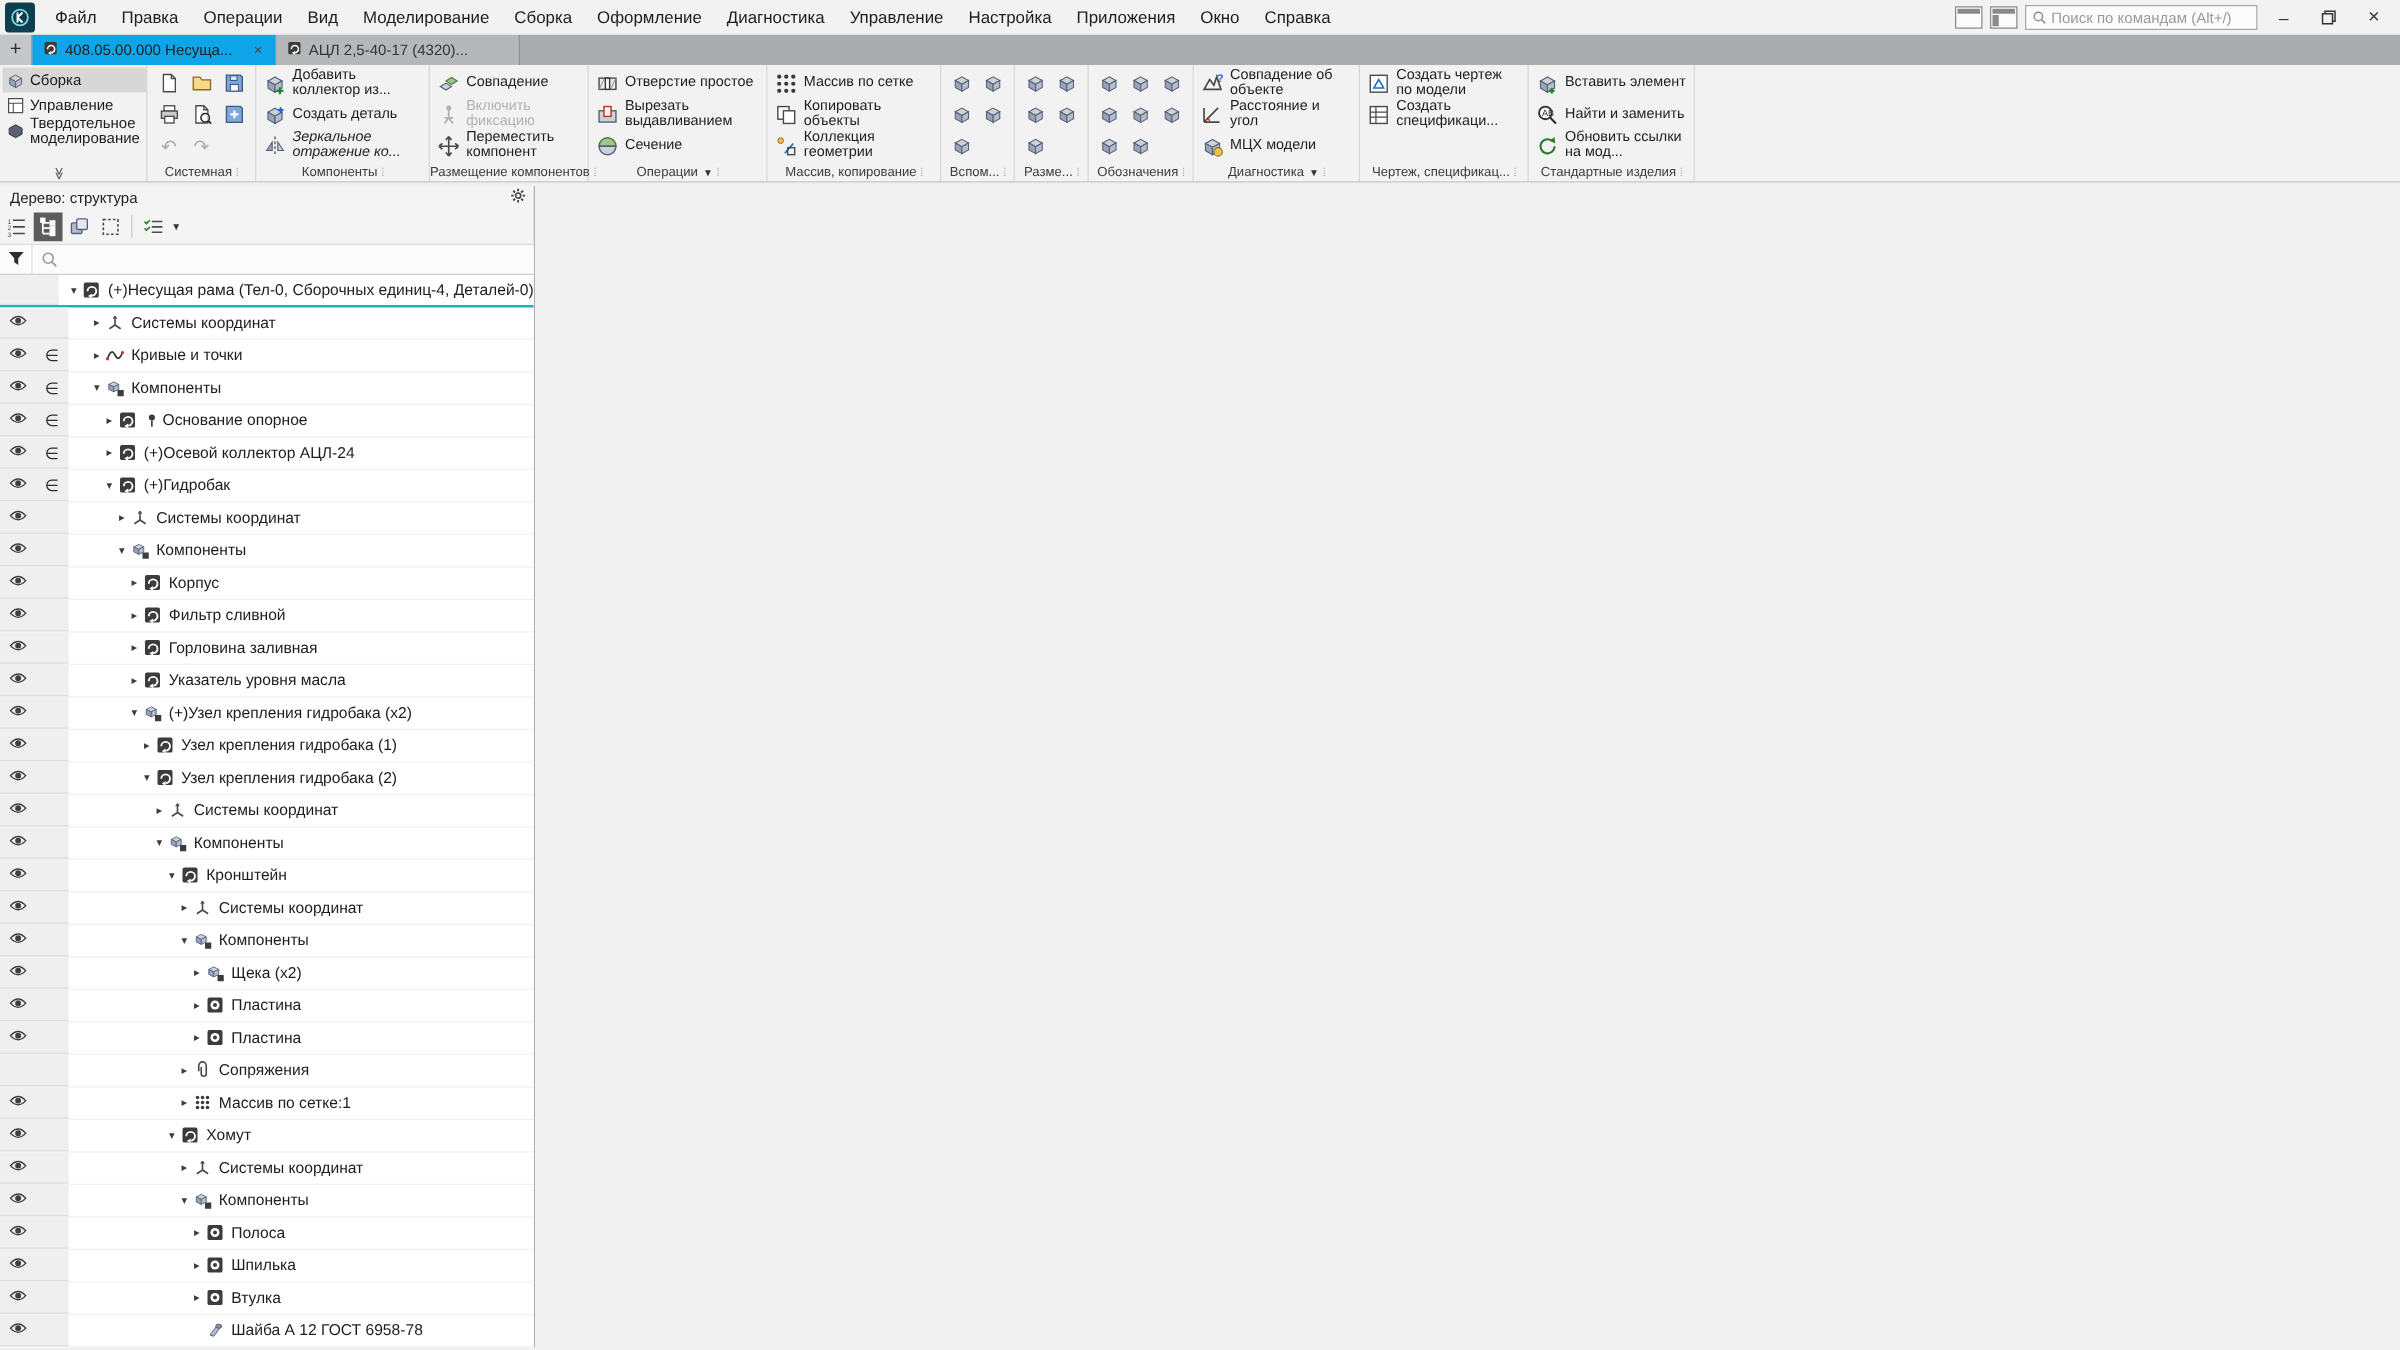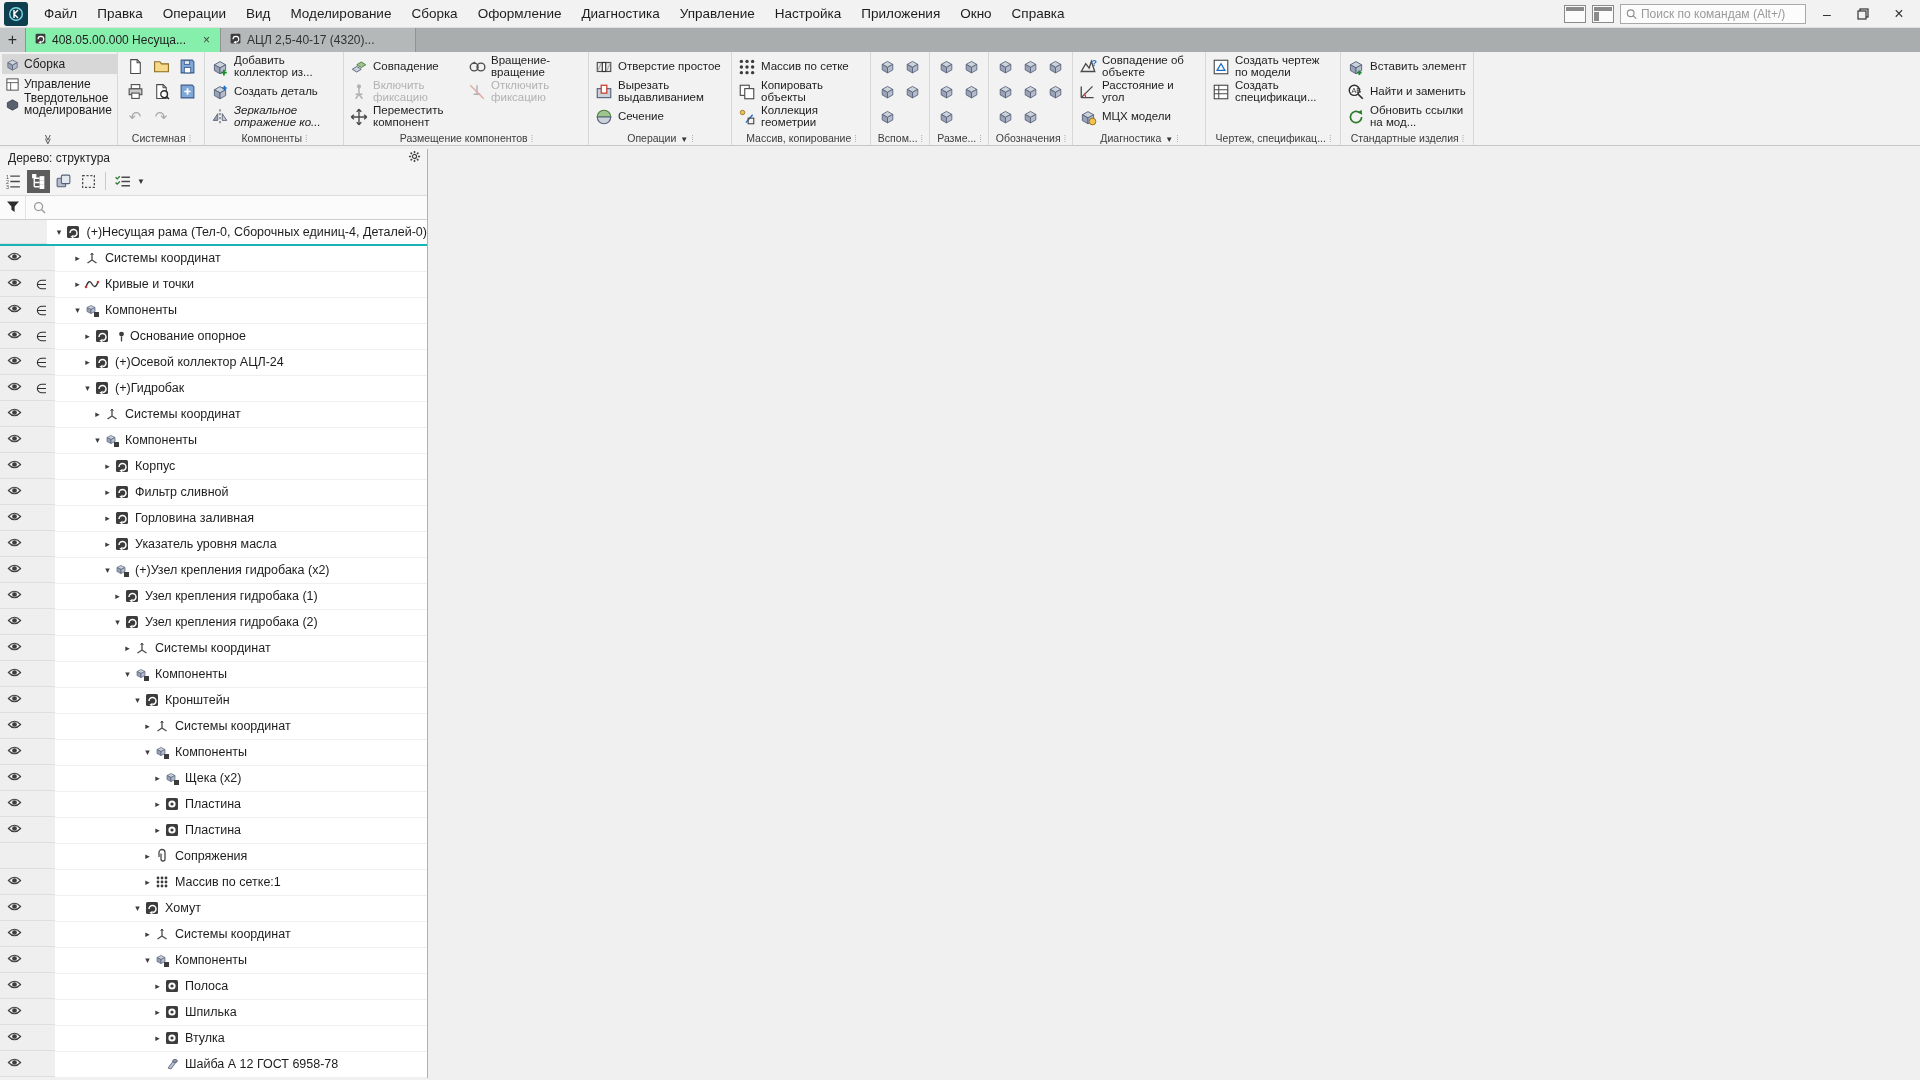--- a/index.html
+++ b/index.html
@@ -17,21 +17,21 @@
   .layout-btn i { position:absolute; left:1px; right:1px; top:1px; height:4px; background:#8a8a8a; }
   .searchbox { width:186px; height:20px; border:1px solid #a9a9a9; background:#fcfcfc; display:flex; align-items:center; padding:0 5px; gap:4px; }
   .searchbox input { border:none; outline:none; background:transparent; font-size:12px; width:100%; font-family:"Liberation Sans",sans-serif; color:#333; }
   .searchbox input::placeholder { color:#9a9a9a; }
   .wc { width:30px; height:24px; display:flex; align-items:center; justify-content:center; font-size:14px; color:#333; }
 
   
   .tabbar { height:24px; background:#a9adad; display:flex; align-items:stretch; }
   .newtab { width:26px; display:flex; align-items:center; justify-content:center; font-size:16px; color:#2c2c2c; background:#c3c7c7; border-right:1px solid #8f9393; }
   .tab { display:flex; align-items:center; gap:5px; padding:0 8px; max-width:195px; min-width:195px; border-right:1px solid #8f9393; font-size:12px; color:#222; }
-  .tab.active { background:#86efac; }
+  .tab.active { background:#0ea5e9; }
   .tab.inactive { background:#b4b8b8; color:#333; }
   .tab .tlabel { white-space:nowrap; overflow:hidden; flex:1; }
   .tab .tclose { font-size:12px; color:#444; padding:0 2px; }
 
   
   .ribbon { height:94px; background:#f2f2f2; border-bottom:1px solid #c6c6c6; display:flex; position:relative; }
   .modes { width:118px; padding:2px 0 14px 2px; display:flex; flex-direction:column; border-right:1px solid #d8d8d8; }
   .mode-btn { height:20px; display:flex; align-items:center; gap:4px; padding:0 3px; font-size:12px; line-height:1.0; }
   .mode-btn.active { background:#d7d7d7; }
   .mode-btn .mi { width:15px; height:15px; flex:0 0 15px; }
@@ -290,37 +290,20 @@
                   </svg></span>
                 <span class="lbl">Включить фиксацию</span>
               </div>
               <div class="bb" style="width: 118px;">
                 <span class="bicon"><svg width="18" height="18" viewBox="0 0 16 16">
                     <path d="M8 1v14M1 8h14M8 1 6 3.5M8 1l2 2.5M8 15l-2-2.5M8 15l2-2.5M1 8l2.5-2M1 8l2.5 2M15 8l-2.5-2M15 8l-2.5 2" stroke="#4a4a4a" stroke-width="1.2" fill="none"></path>
                   </svg></span>
                 <span class="lbl">Переместить компонент</span>
               </div>
             </div>
-            <div class="bcol">
-              <div class="bb" style="width: 118px;">
-                <span class="bicon"><svg width="18" height="18" viewBox="0 0 16 16">
-                    <circle cx="5.5" cy="8" r="3.5" fill="none" stroke="#4a4a4a" stroke-width="1.2"></circle>
-                    <circle cx="11.5" cy="8" r="3.5" fill="none" stroke="#4a4a4a" stroke-width="1.2"></circle>
-                    <polygon points="5.5,3 7.5,5 3.5,5" fill="#4a4a4a"></polygon>
-                  </svg></span>
-                <span class="lbl">Вращение-вращение</span>
-              </div>
-              <div class="bb disabled" style="width: 118px;">
-                <span class="bicon"><svg width="18" height="18" viewBox="0 0 16 16">
-                    <path d="M8 2v8M5 10h6" stroke="#4a4a4a" stroke-width="1.3" fill="none"></path>
-                    <path d="M2 2l12 12" stroke="#c83a2a" stroke-width="1.3"></path>
-                  </svg></span>
-                <span class="lbl">Отключить фиксацию</span>
-              </div>
-            </div>
           </div>
           <div class="group-label"><span>Размещение компонентов</span><span class="handle">⁞</span></div>
         </div>
         <div class="group">
           <div class="bcol">
             <div class="bb" style="width: 134px;">
               <span class="bicon"><svg width="18" height="18" viewBox="0 0 16 16">
                   <rect x="2" y="4" width="12" height="8" fill="#e8e8e8" stroke="#4a4a4a"></rect>
                   <path d="M6 4 2 12M10 4l-4 8M14 4l-4 8" stroke="#8a8a8a" stroke-width=".7"></path>
                   <rect x="6.5" y="4" width="3" height="8" fill="#fff" stroke="#333"></rect>

